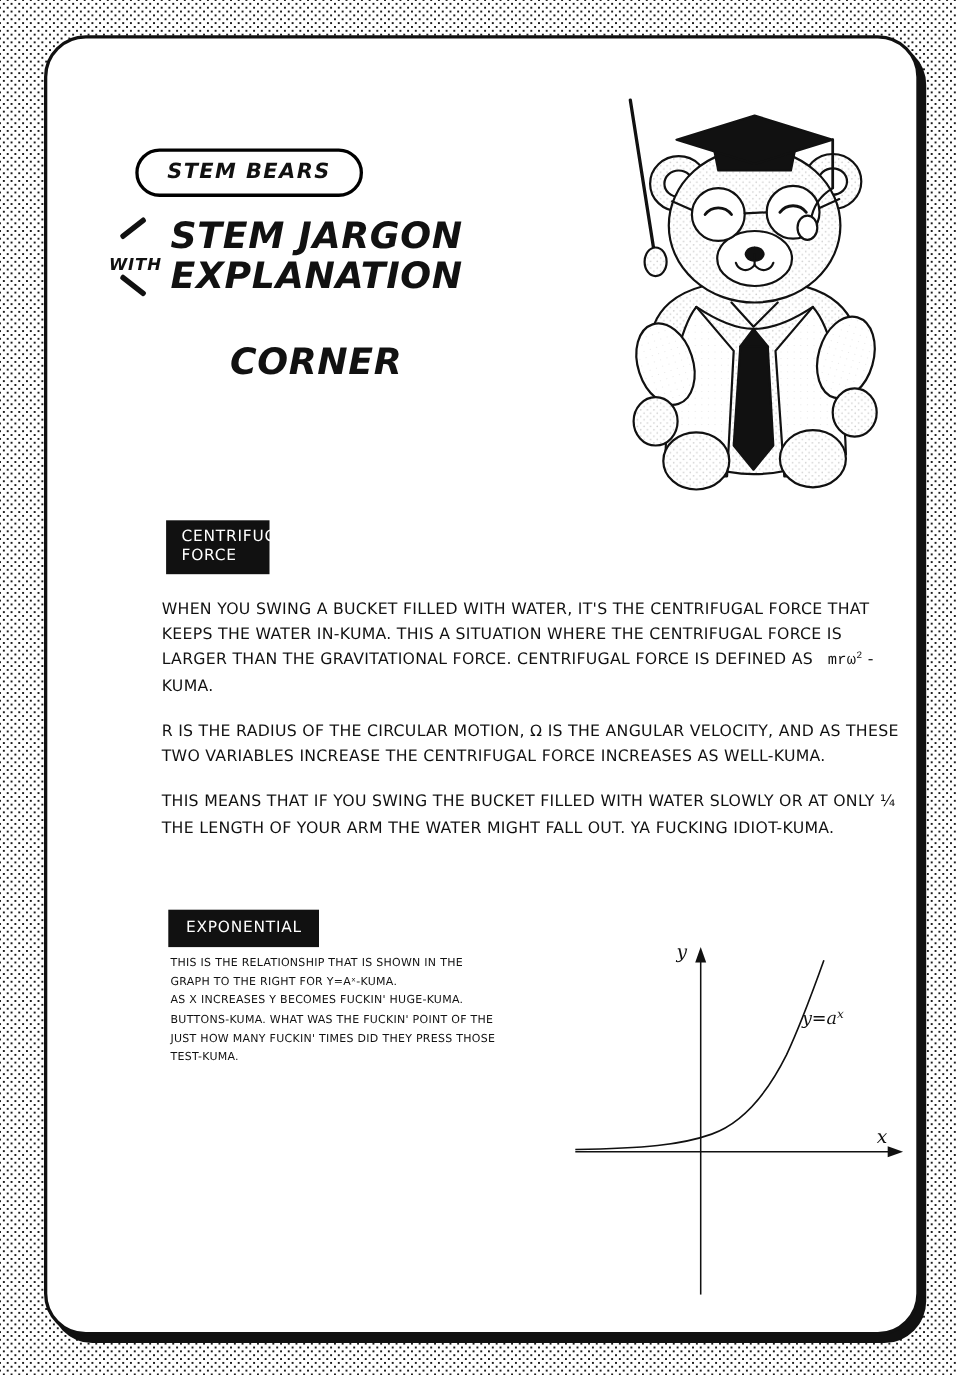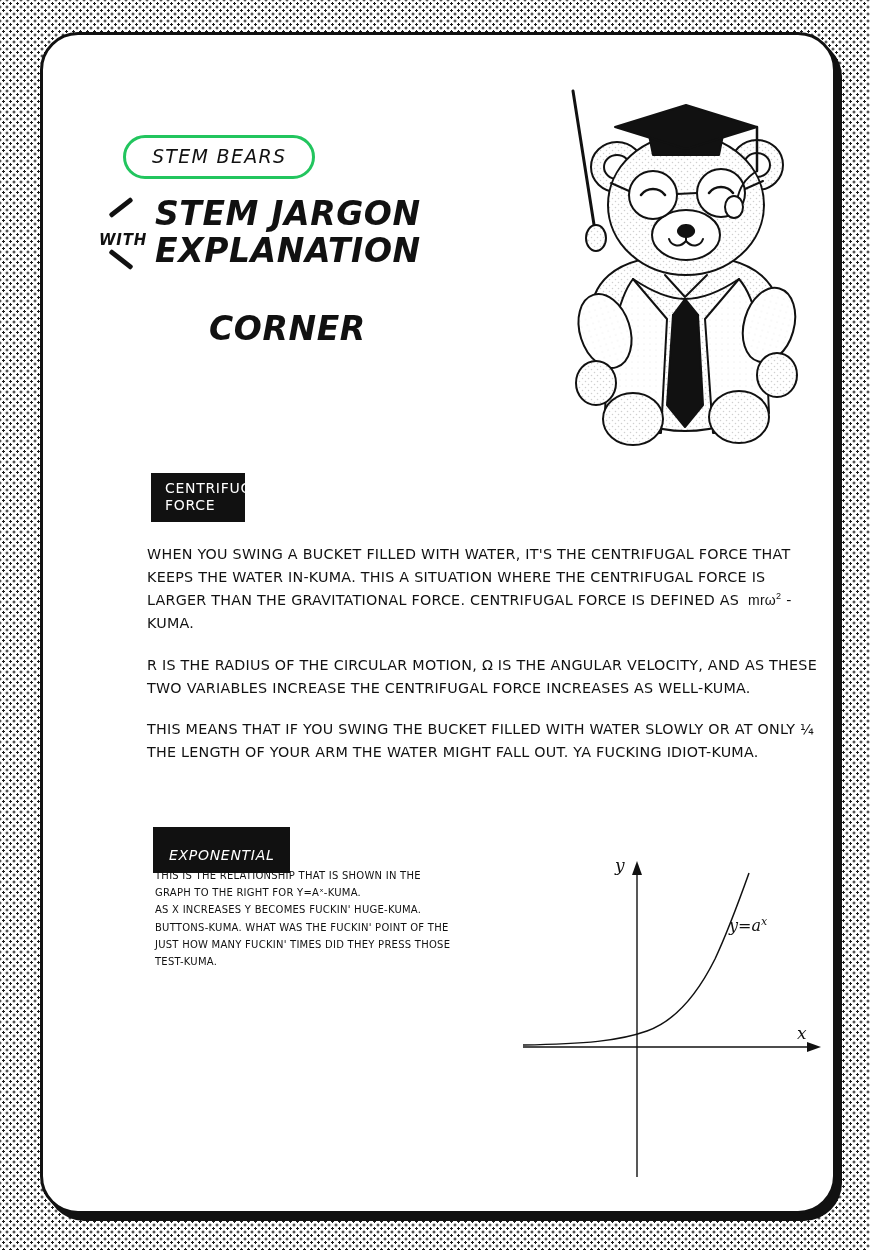--- a/index.html
+++ b/index.html
@@ -43,25 +43,25 @@
 
   
   .header {
     position: absolute;
     left: 50px;
     top: 100px;
     width: 430px;
   }
   .stem-bears-pill {
     display: inline-block;
-    border: 3px solid #22c55e;
+    border: 3px solid #000000;
     border-radius: 22px;
     padding: 7px 26px 9px 26px;
     font-family: "DejaVu Sans", sans-serif;
-    font-weight: normal;
+    font-weight: bold;
     font-style: italic;
     font-size: 19px;
     letter-spacing: 1.3px;
     color: #111;
     background: #fff;
     margin-left: 30px;
   }
   .title-row {
     position: relative;
     margin-top: 16px;
@@ -137,22 +137,21 @@
   }
   #chip-centrifugal {
     left: 108px;
     top: 438px;
     width: 94px;
     text-align: left;
   }
   #chip-exponential {
     left: 110px;
     top: 792px;
-    padding: 20px 16px 9px 16px;
-    font-style: italic;
+    padding: 8px 16px 9px 16px;
   }
 
   
   .body-text {
     position: absolute;
     font-family: "DejaVu Sans", sans-serif;
     color: #111;
     font-size: 14.3px;
     line-height: 1.62;
     letter-spacing: 0.25px;
@@ -160,21 +159,21 @@
   }
   #para-block-1 {
     left: 104px;
     top: 508px;
     width: 672px;
   }
   #para-block-1 p { margin: 0 0 18px 0; }
   #para-block-1 p:last-child { margin-bottom: 0; }
 
   .formula {
-    font-family: Liberation Sans, sans-serif;
+    font-family: Liberation Mono, monospace;
     font-style: normal;
     text-transform: none;
     font-size: 14px;
   }
   .formula sup { font-size: 9px; }
 
   #para-block-2 {
     left: 112px;
     top: 832px;
     width: 390px;

